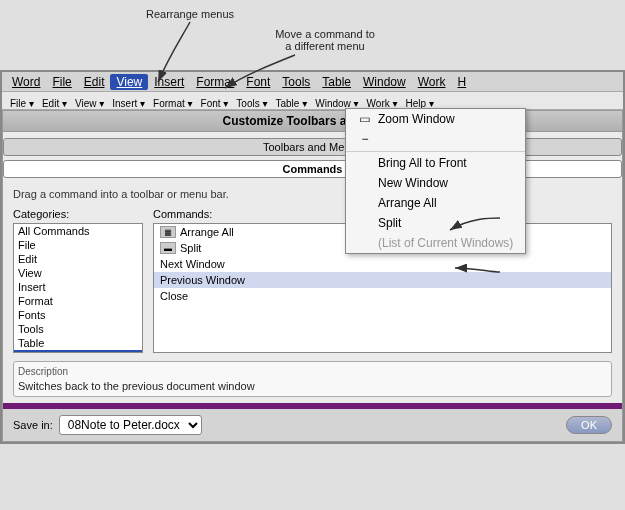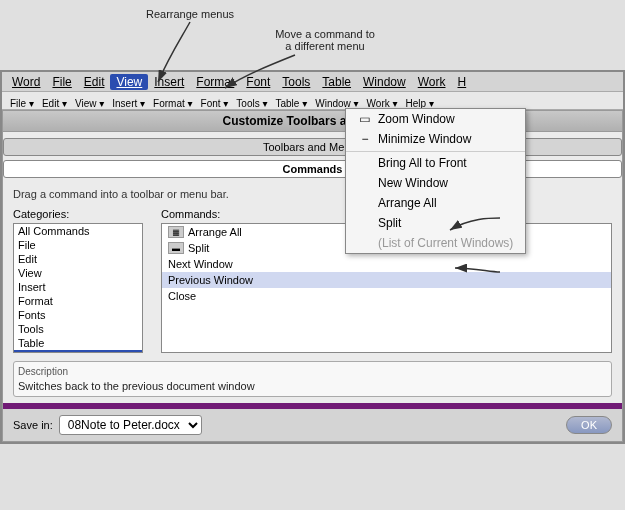--- a/index.html
+++ b/index.html
@@ -114,21 +114,21 @@
     }
     .drag-hint {
       font-size: 11px;
       color: #333;
       margin-bottom: 8px;
     }
 
     
     .columns {
       display: flex;
-      gap: 18px;
+      gap: 10px;
     }
     .col-left {
       width: 130px;
     }
     .col-right {
       flex: 1;
     }
     .col-label {
       font-size: 11px;
       margin-bottom: 3px;
@@ -396,21 +396,20 @@
   </div>
 </div>
 
 <div class="dropdown-menu" style="position:absolute; top:108px; left:345px;">
   <div class="dropdown-item">
     <span class="dropdown-icon">▭</span>
     <span>Zoom Window</span>
   </div>
   <div class="dropdown-item">
     <span class="dropdown-icon">−</span>
-    <span>Minimize Window</span>
   </div>
   <div class="dropdown-item separator">
     <span class="dropdown-icon"></span>
     <span>Bring All to Front</span>
   </div>
   <div class="dropdown-item">
     <span class="dropdown-icon"></span>
     <span>New Window</span>
   </div>
   <div class="dropdown-item">

